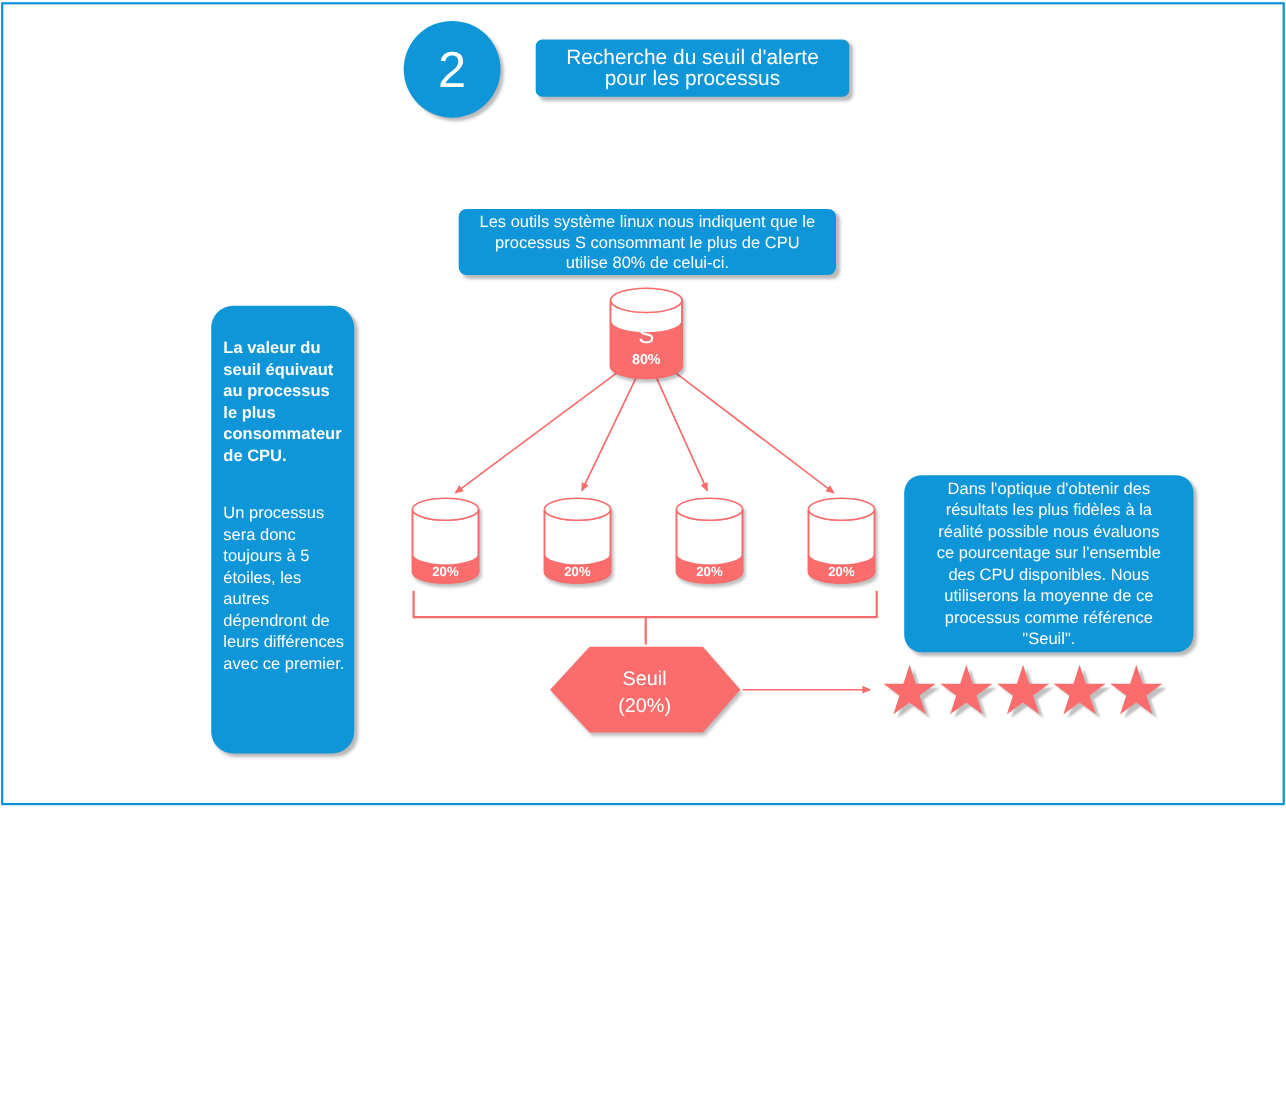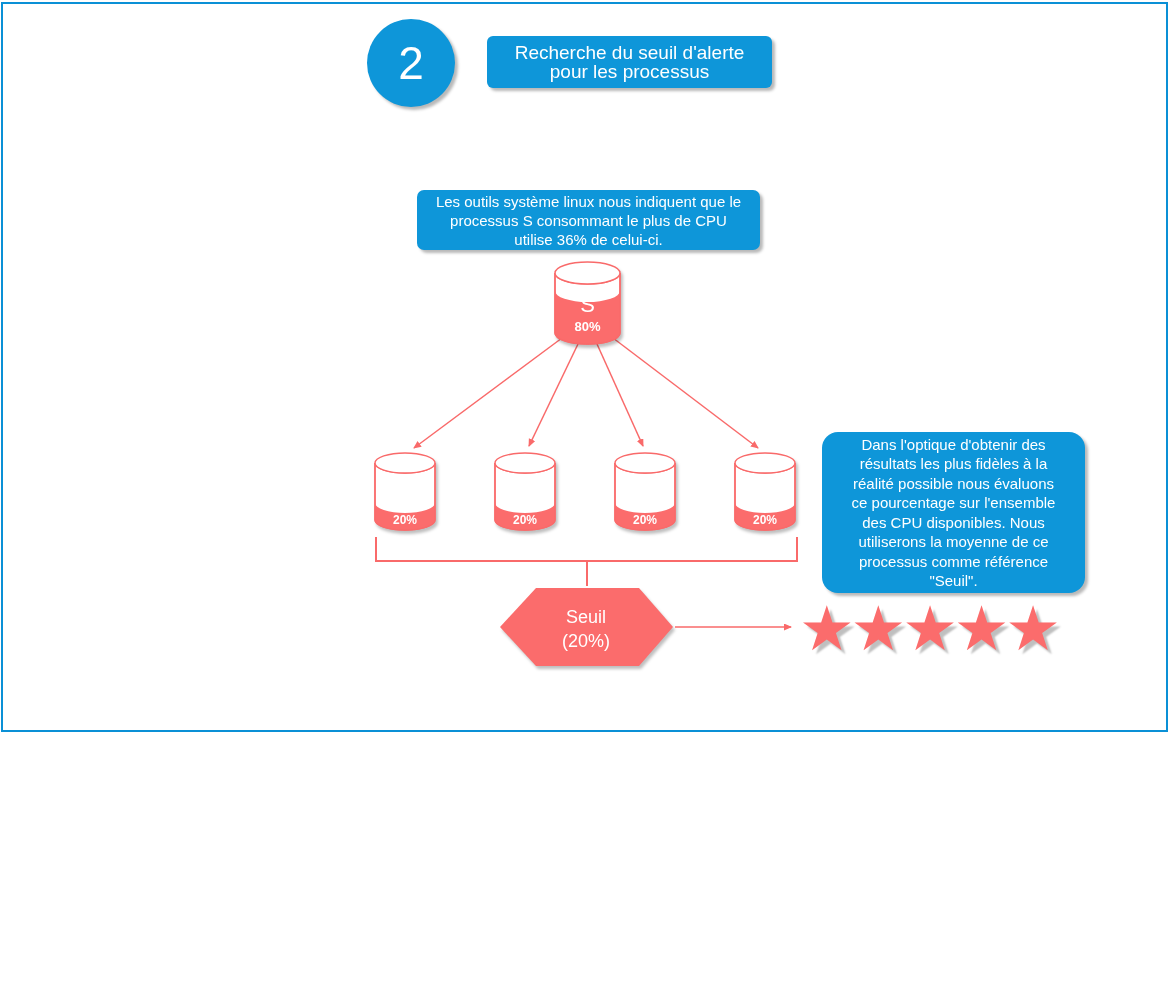--- a/index.html
+++ b/index.html
@@ -87,23 +87,27 @@
 
   <div class="blue-box step-circle">
     <span>2</span>
   </div>
 
   <div class="blue-box title-box">
     <span>Recherche du seuil d'alerte pour les processus</span>
   </div>
 
   <div class="blue-box top-note">
-    <span>Les outils système linux nous indiquent que le processus S consommant le plus de CPU utilise 36% de celui-ci.</span>
+    <span>Les outils système linux nous indiquent que le processus S consommant le plus de CPU utilise 80% de celui-ci.</span>
   </div>
 
+  <div class="blue-box left-note">
+    <p class="p1">La valeur du seuil équivaut au processus le plus consommateur de CPU.</p>
+    <p class="p2">Un processus sera donc toujours à 5 étoiles, les autres dépendront de leurs différences avec ce premier.</p>
+  </div>
 
   <div class="blue-box right-note">
     <span>Dans l'optique d'obtenir des résultats les plus fidèles à la réalité possible nous évaluons ce pourcentage sur l'ensemble des CPU disponibles. Nous utiliserons la moyenne de ce processus comme référence "Seuil".</span>
   </div>
 
   <svg class="diagram-svg" viewBox="0 0 1169 1008">
     <defs>
       <marker id="arrow" markerWidth="9" markerHeight="8" refX="7" refY="3.5" orient="auto" markerUnits="userSpaceOnUse">
         <path d="M0,0 L8,3.5 L0,7 Z" fill="#F96A6A"></path>
       </marker>

